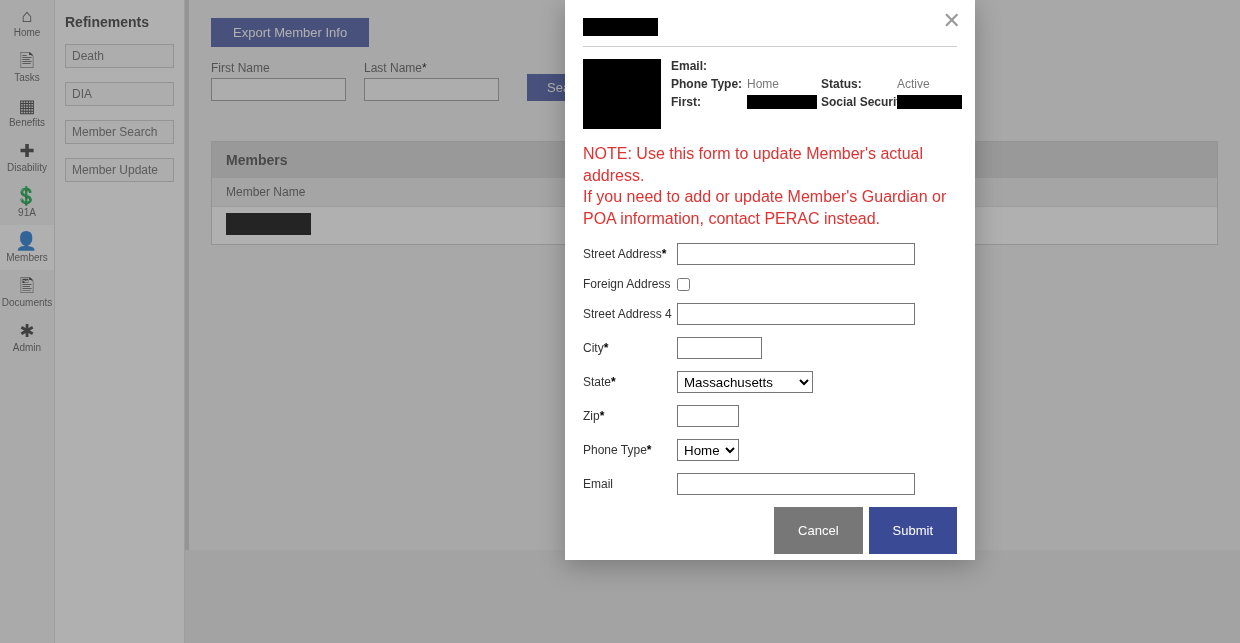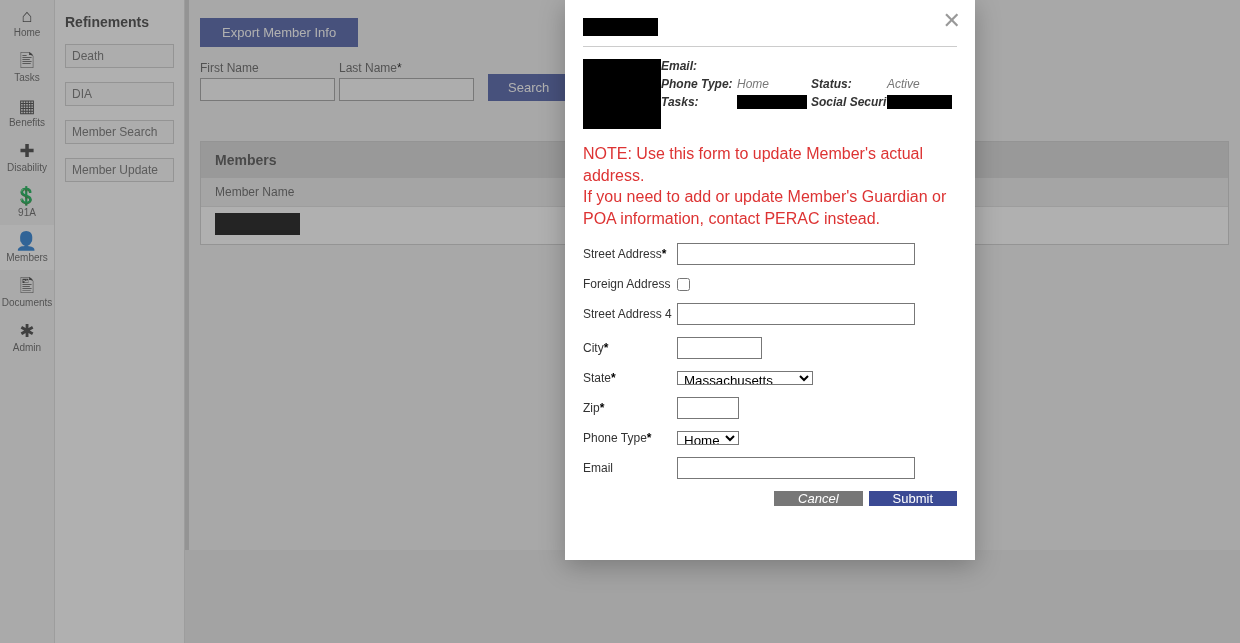--- a/index.html
+++ b/index.html
@@ -12,23 +12,23 @@
     .nav-icon { font-size: 18px; line-height: 1; color: #333; }
     .nav-label { margin-top: 2px; }
     
     
     .refinements { position: absolute; left: 55px; top: 0; width: 130px; height: 643px; background: #fff; border-right: 1px solid #ddd; padding: 14px 10px; }
     .refinements h2 { font-size: 14px; font-weight: bold; color: #333; margin-bottom: 14px; }
     .refinements-list { list-style: none; }
     .refinements-list li { border: 1px solid #ccc; background: #f9f9f9; padding: 4px 6px; margin-bottom: 14px; font-size: 12px; color: #666; cursor: pointer; }
     
     
-    .main { position: absolute; left: 185px; top: 0; right: 0; height: 550px; background: #f0f0f0; border-left: 4px solid #ccc; padding: 18px 11px; }
+    .main { position: absolute; left: 185px; top: 0; right: 0; height: 550px; background: #f0f0f0; border-left: 4px solid #ccc; padding: 18px 22px; }
     .export-btn { background: #4052a0; color: #fff; border: none; padding: 7px 22px; font-size: 13px; cursor: pointer; }
-    .search-row { display: flex; gap: 4px; margin-top: 14px; align-items: flex-end; }
+    .search-row { display: flex; gap: 18px; margin-top: 14px; align-items: flex-end; }
     .search-field { display: flex; flex-direction: column; }
     .search-field label { font-size: 12px; margin-bottom: 3px; color: #555; }
     .search-field input { width: 135px; height: 23px; border: 1px solid #999; background: #fafafa; padding: 0 4px; }
     .req { color: #000; }
     .search-btn { background: #4052a0; color: #fff; border: none; padding: 6px 20px; font-size: 13px; margin-left: 10px; cursor: pointer; }
     
     .members-panel { margin-top: 40px; border: 1px solid #ccc; background: #fff; }
     .members-header { background: #d6d6d6; padding: 10px 14px; font-weight: bold; font-size: 14px; color: #444; }
     .members-subheader { background: #ececec; padding: 7px 14px; font-size: 12px; border-bottom: 1px solid #ddd; color: #555; }
     .members-row { padding: 6px 14px; }
@@ -37,44 +37,44 @@
     
     .overlay-dim { position: absolute; inset: 0; background: rgba(80,80,80,0.45); }
     
     
     .modal { position: absolute; left: 565px; top: 0; width: 410px; background: #fff; height: 560px; box-shadow: 0 6px 24px rgba(0,0,0,0.25); padding: 18px 18px 14px 18px; color: #333; }
     .modal-close { position: absolute; top: 10px; right: 14px; font-size: 22px; color: #999; background: none; border: none; cursor: pointer; line-height: 1; }
     .modal-title { margin-bottom: 10px; }
     .modal-title .redact-sm { background:#000; display:inline-block; width:75px; height:18px; vertical-align: middle; }
     .modal-divider { height:1px; background:#ccc; margin-bottom:12px; }
     
-    .member-meta { display: flex; margin-bottom: 14px; font-style: italic; }
+    .member-meta { display: flex; gap: 10px; margin-bottom: 14px; }
     .member-photo { width: 78px; height: 70px; background: #000; flex-shrink: 0; }
     .meta-grid { display: grid; grid-template-columns: 72px 70px 72px 65px; row-gap: 4px; column-gap: 4px; font-size: 12px; align-content: start; }
     .meta-grid .lab { font-weight: bold; white-space: nowrap; }
     .meta-grid .val { color: #777; }
     .meta-grid .val.redact { background:#000; color:#000; min-width: 55px; height: 14px; }
     
     .note-text { color: #d33; font-size: 16px; line-height: 1.35; margin-bottom: 14px; }
     
     .form-row { display: flex; align-items: center; margin-bottom: 12px; font-size: 12px; }
     .form-row .flabel { width: 94px; flex-shrink: 0; }
     .form-row input[type=text] { border: 1px solid #777; background: #fff; height: 22px; padding: 0 4px; }
     .form-row input.wide { width: 238px; }
     .form-row input.med { width: 85px; }
     .form-row input.sm { width: 62px; }
     .form-row input.num { width: 92px; }
     .form-row input[type=checkbox] { width: 13px; height: 13px; border: 1px solid #5b6eb0; }
-    .form-row select { border: 1px solid #777; background: #fff; height: 14px; padding: 0 2px; }
+    .form-row select { border: 1px solid #777; background: #fff; height: 22px; padding: 0 2px; }
     .form-row select.state { width: 136px; }
     .form-row select.ptype { width: 62px; }
     .ast { color: #000; font-weight: bold; }
     
     .modal-actions { display: flex; justify-content: flex-end; gap: 6px; margin-top: 8px; }
-    .btn-cancel { background: #777; color: #fff; border: none; padding: 0 24px; font-size: 13px; cursor: pointer; font-style: italic; }
+    .btn-cancel { background: #777; color: #fff; border: none; padding: 16px 24px; font-size: 13px; cursor: pointer; }
     .btn-submit { background: #3b4a94; color: #fff; border: none; padding: 0 24px; font-size: 13px; cursor: pointer; }
   </style>
 </head>
 <body>
 
 <nav class="nav-sidebar">
   <div class="nav-item">
     <span class="nav-icon">⌂</span>
     <span class="nav-label">Home</span>
   </div>
@@ -152,21 +152,21 @@
     <div class="member-photo"></div>
     <div class="meta-grid">
       <div class="lab">Email:</div>
       <div class="val"></div>
       <div></div>
         <div></div>
       <div class="lab">Phone Type:</div>
       <div class="val">Home</div>
       <div class="lab">Status:</div>
       <div class="val">Active</div>
-      <div class="lab">Tasks:</div>
+      <div class="lab">First:</div>
       <div class="val redact"></div>
       <div class="lab">Social Security:</div>
       <div class="val redact"></div>
     </div>
   </div>
 
   <div class="note-text">
     <span>NOTE: Use this form to update Member's actual address.</span><br>
     <span>If you need to add or update Member's Guardian or POA information, contact PERAC instead.</span>
   </div>

